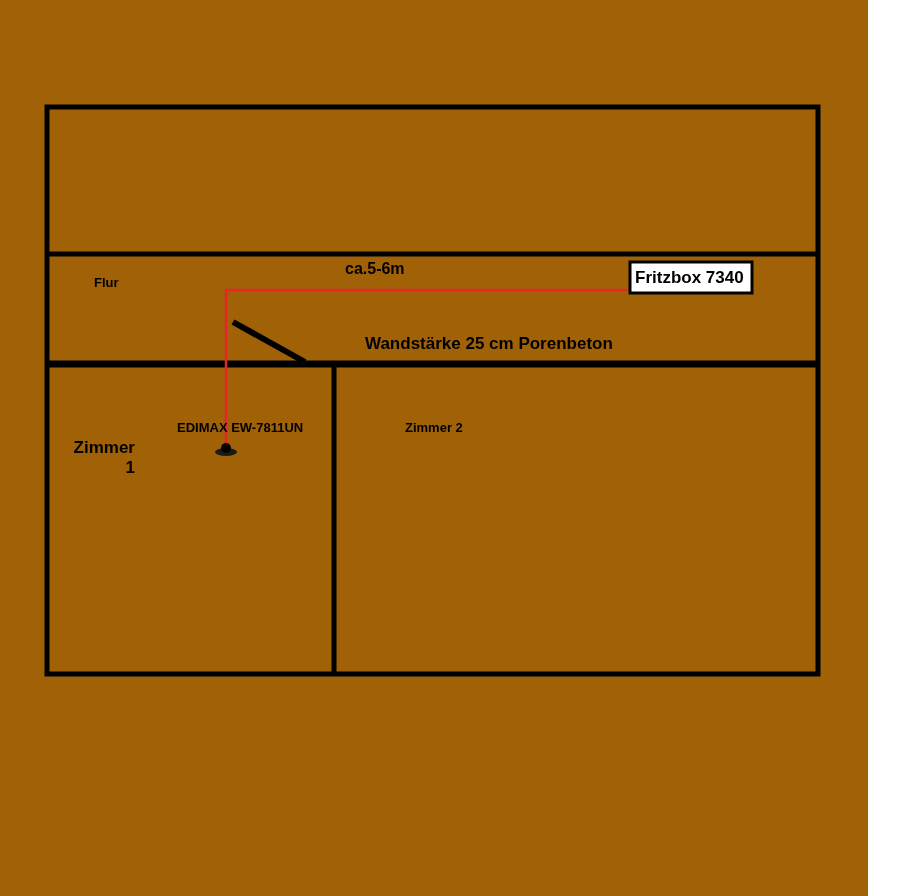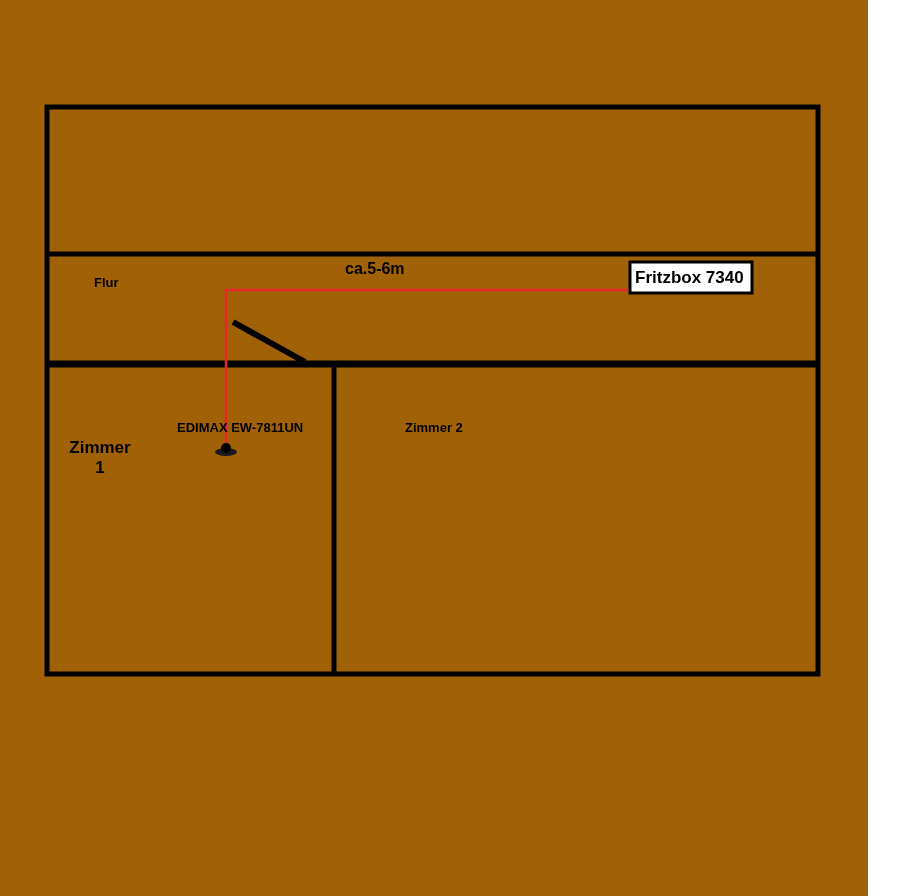--- a/index.html
+++ b/index.html
@@ -62,21 +62,21 @@
     font-weight: bold;
     left: 170px;
     top: 421px;
     margin-left: 7px;
   }
   .lbl-zimmer1 {
     font-size: 17px;
     font-weight: bold;
     left: 65px;
     top: 438px;
-    text-align: center;
+    text-align: right;
     width: 70px;
     white-space: normal;
   }
   .lbl-zimmer2 {
     font-size: 13px;
     font-weight: bold;
     left: 405px;
     top: 421px;
   }
 </style>
@@ -101,20 +101,21 @@
 
     <polyline points="627,290 226,290 226,447" fill="none" stroke="#e8252a" stroke-width="2.5"></polyline>
 
     <ellipse cx="226" cy="452" rx="11" ry="4" fill="#1a1a1a"></ellipse>
     <circle cx="226" cy="448" r="5" fill="#000000"></circle>
   </svg>
 
   <div class="label lbl-flur">Flur</div>
   <div class="label lbl-distance">ca.5-6m</div>
   <div class="label lbl-fritzbox">Fritzbox 7340</div>
+  <div class="label lbl-wall">Wandstärke 25 cm Porenbeton</div>
   <div class="label lbl-edimax">EDIMAX EW-7811UN</div>
   <div class="label lbl-zimmer1">
     <span>Zimmer</span><br>
     <span>1</span>
   </div>
   <div class="label lbl-zimmer2">Zimmer 2</div>
 
 </div>
 
 </body></html>

